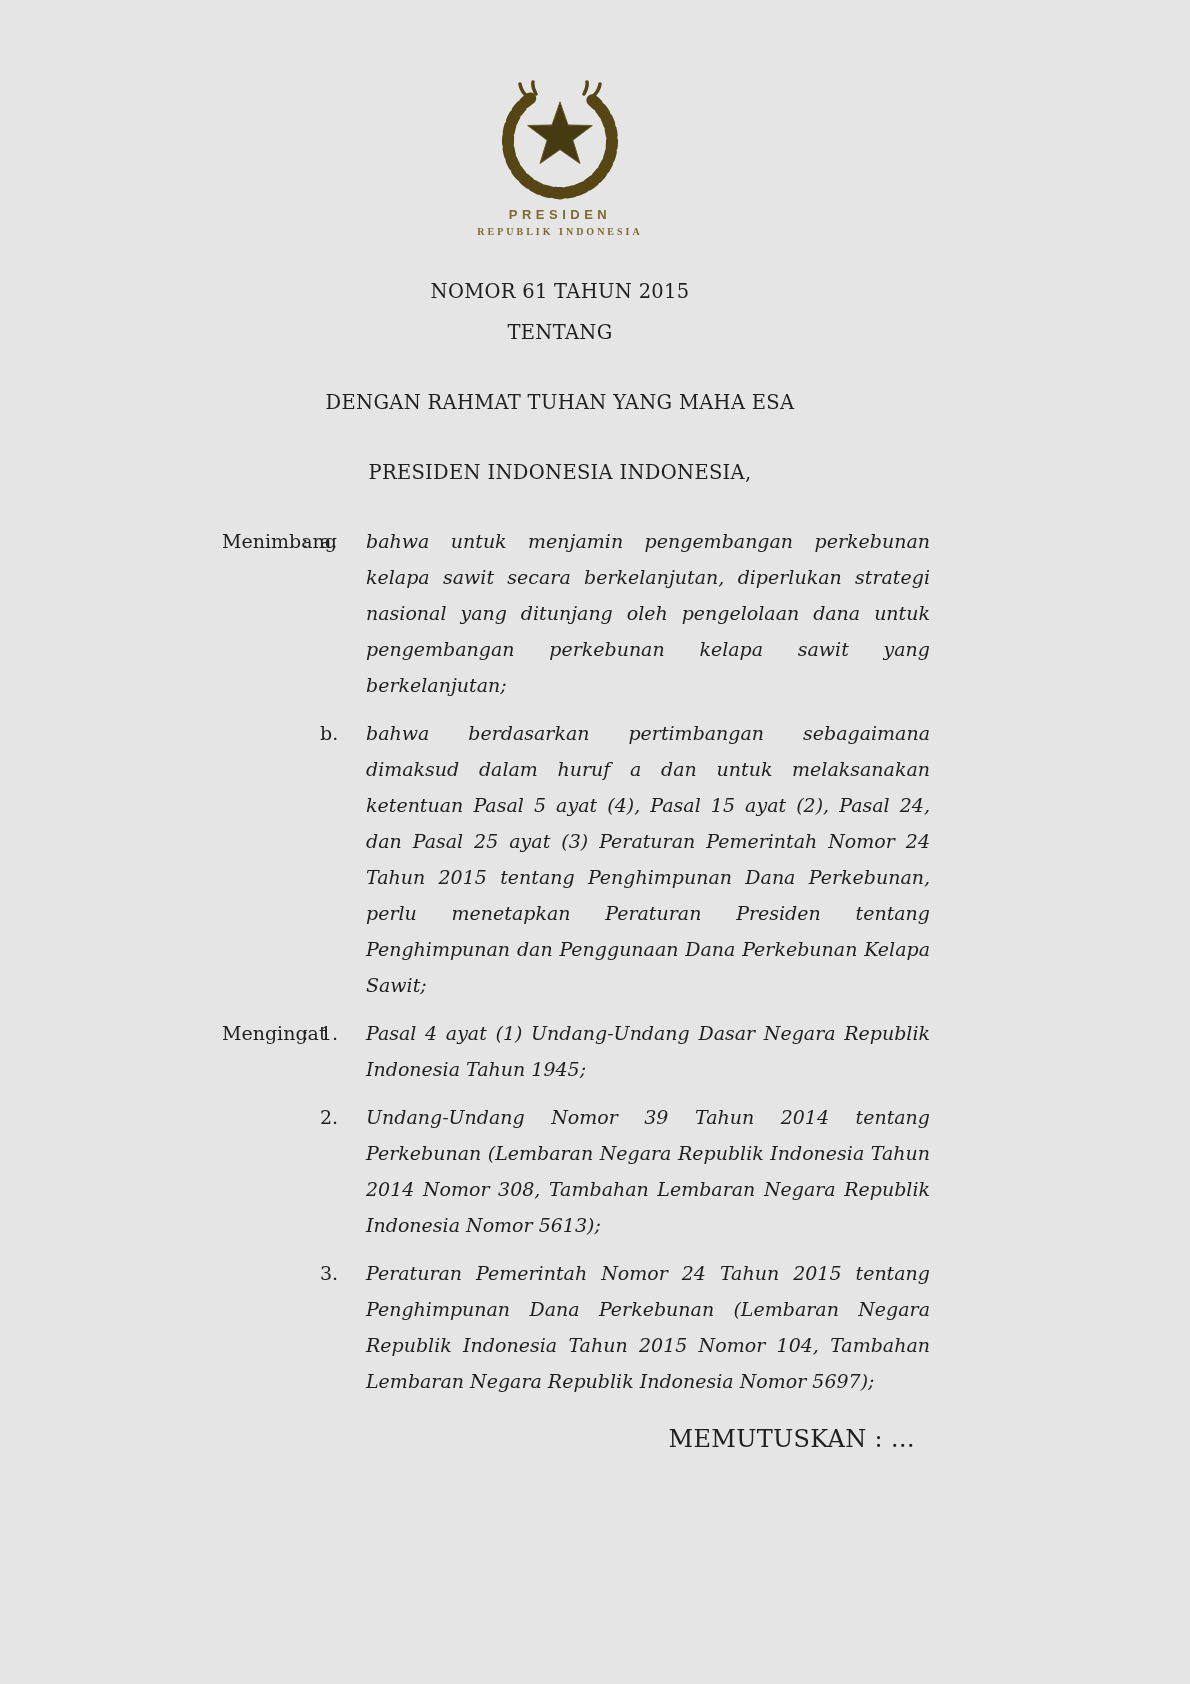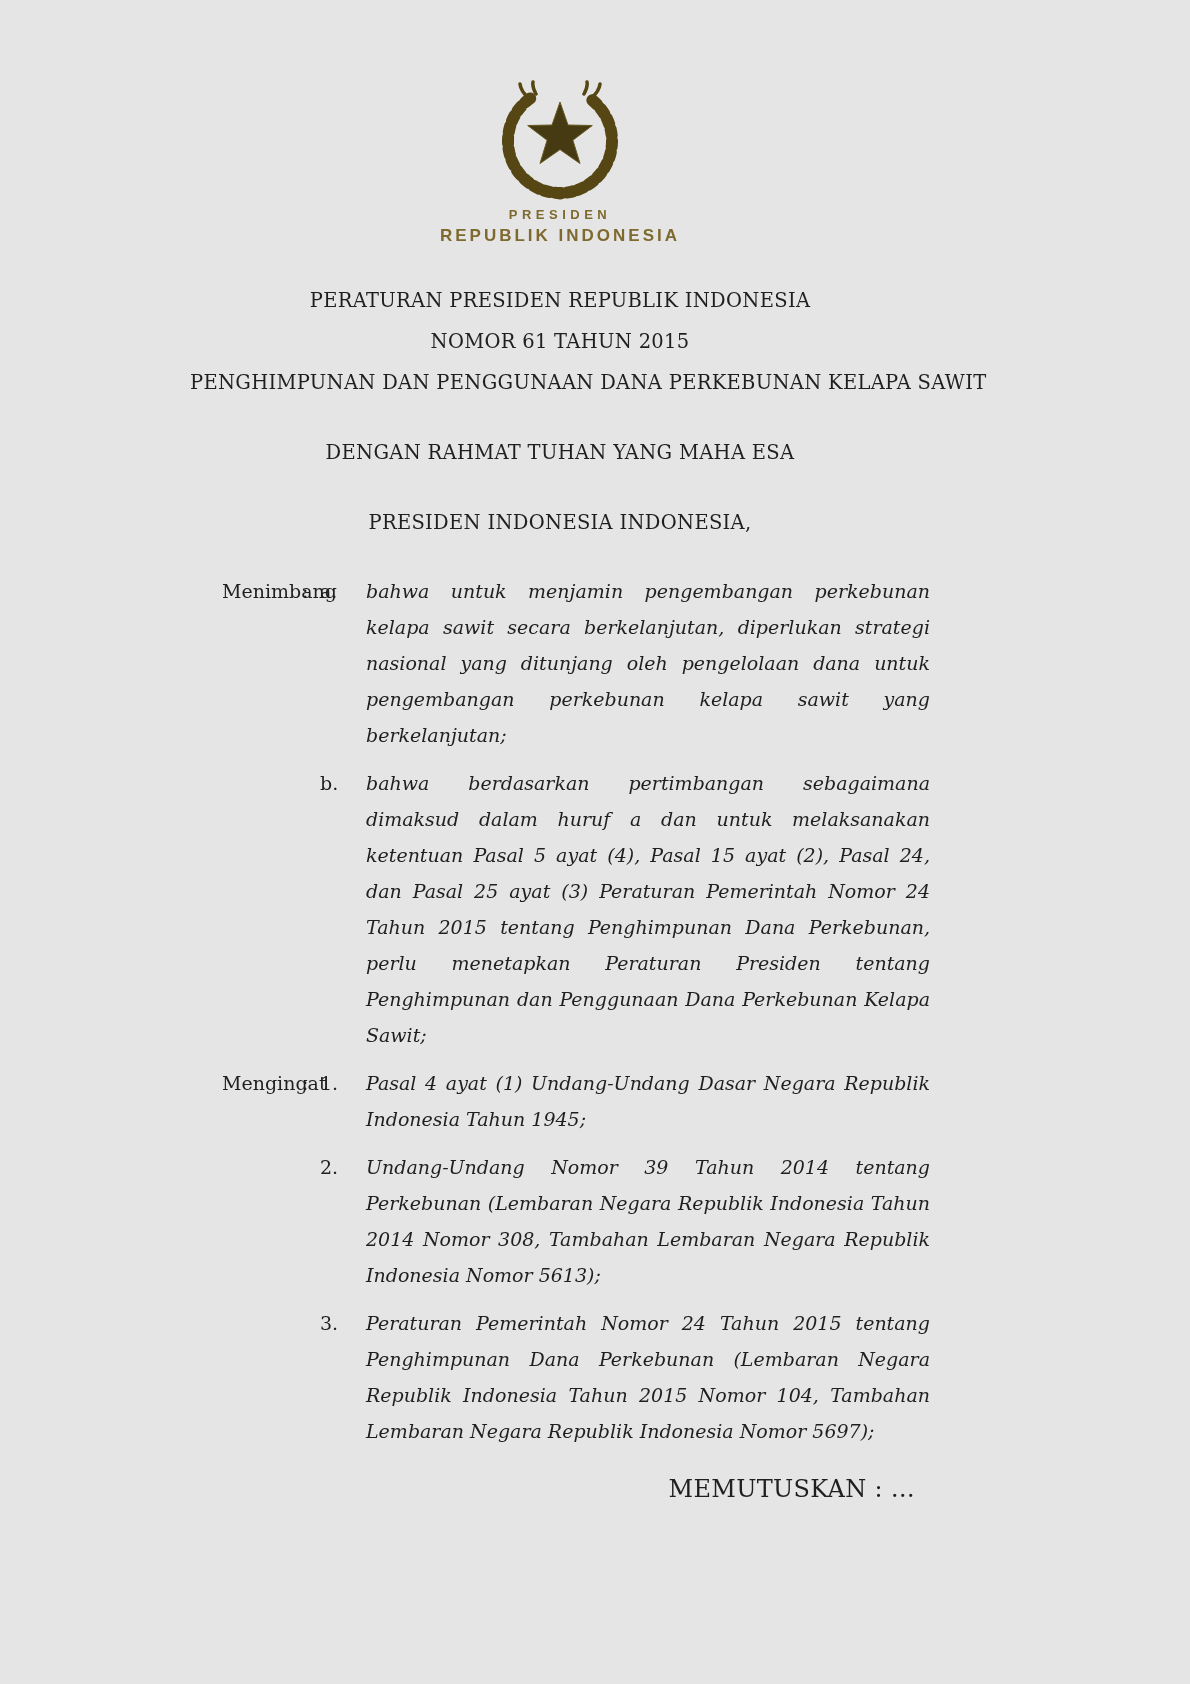--- a/index.html
+++ b/index.html
@@ -25,21 +25,21 @@
   
   .emblem { text-align: center; }
   .emblem-svg { display: block; margin: 0 auto; }
   .emblem-caption {
     margin-top: 5px;
     font-family: "Liberation Sans", sans-serif;
     color: #7e6a2e;
     font-weight: bold;
   }
   .caption-line1 { font-size: 13px; letter-spacing: 4.5px; }
-  .caption-line2 { font-size: 17px; letter-spacing: 3px; margin-top: 4px; }
+  .caption-line2 { font-size: 10px; letter-spacing: 3px; margin-top: 4px; font-family: Liberation Serif, serif; }
 
   
   .title-block {
     margin-top: 34px;
     text-align: center;
     font-size: 19.5px;
   }
   .title-line {
     line-height: 41px;
     letter-spacing: 0.3px;
@@ -84,23 +84,22 @@
         <circle cx="0" cy="58" r="5.5" fill="#554614"></circle>
         <polygon points="0,-34 8,-11 32.3,-10.5 12.9,4.2 20,27.5 0,13.6 -20,27.5 -12.9,4.2 -32.3,-10.5 -8,-11" fill="#453a12" stroke="#675721" stroke-width="1"></polygon>
       </svg>
       <div class="emblem-caption">
         <div class="caption-line1">PRESIDEN</div>
         <div class="caption-line2">REPUBLIK INDONESIA</div>
       </div>
     </div>
 
     <div class="title-block">
-      <div class="title-line">PERATURAN PRESIDEN REPUBLIK INDONESIA</div>
       <div class="title-line">NOMOR 61 TAHUN 2015</div>
-      <div class="title-line">PENGHIMPUNAN DAN PENGGUNAAN DANA PERKEBUNAN KELAPA SAWIT</div>
+      <div class="title-line">TENTANG</div>
       <div class="title-line invocation">DENGAN RAHMAT TUHAN YANG MAHA ESA</div>
       <div class="title-line authority">PRESIDEN INDONESIA INDONESIA,</div>
     </div>
 
     <div class="body-block">
 
       <div class="clause-row">
         <div class="clause-label">Menimbang</div>
         <div class="clause-colon">:</div>
         <div class="clause-marker">a.</div>

